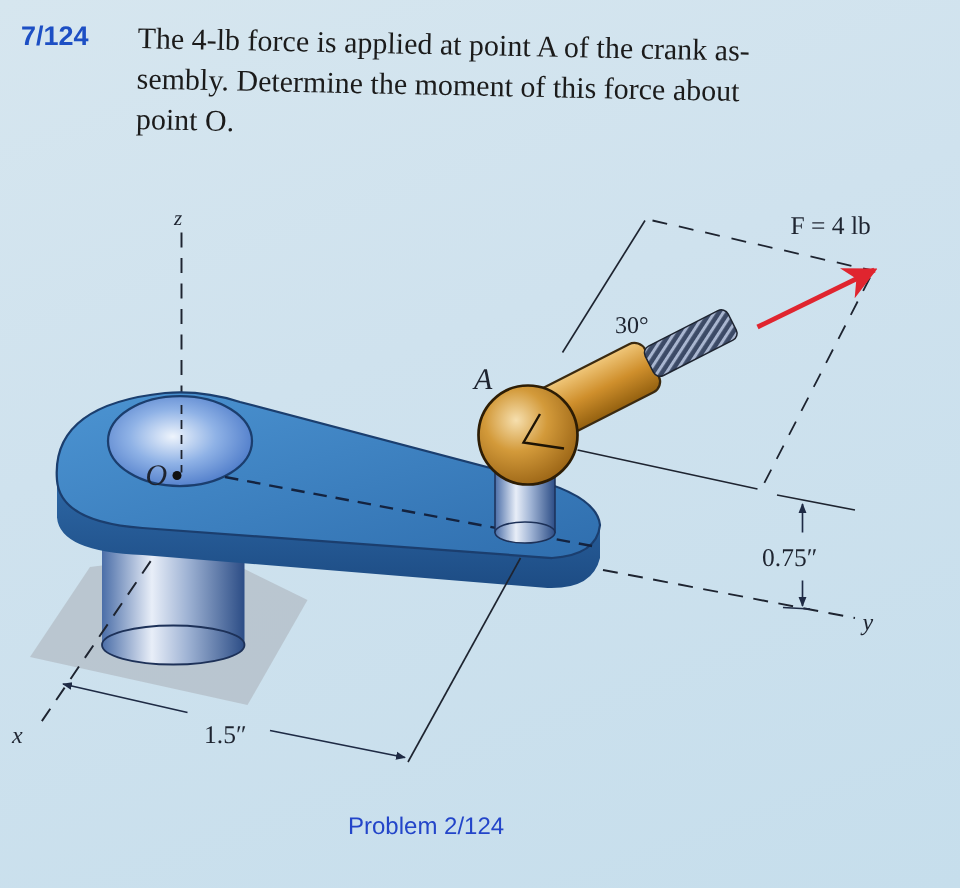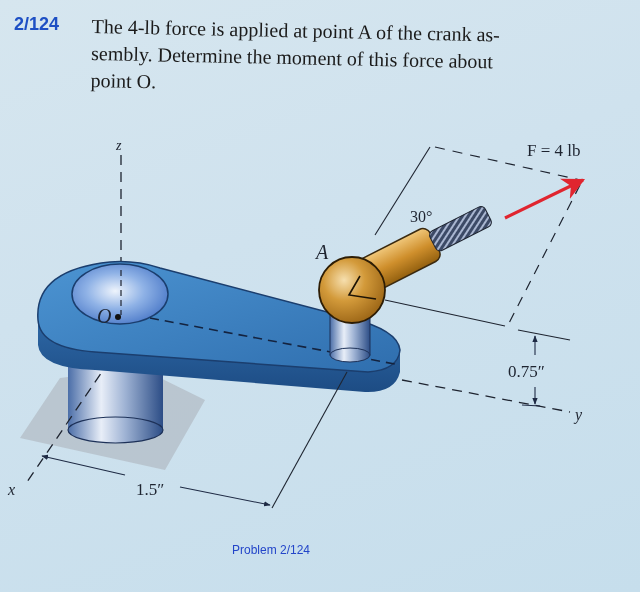--- a/index.html
+++ b/index.html
@@ -20,29 +20,29 @@
     .problem-text {
       position: absolute; left: 78px; top: -1px; width: 540px;
       font-family: "Liberation Serif", "DejaVu Serif", serif;
       font-size: 20px; line-height: 27px; color: #1b1b1b;
       transform: rotate(1.2deg); transform-origin: left top;
     }
     .diagram { position: absolute; left: 0; top: 0; width: 640px; height: 592px; }
     .caption {
       position: absolute; left: 232px; top: 543px;
       font-family: "Liberation Sans", "DejaVu Sans", sans-serif;
-      font-size: 12px; color: #2345c9;
+      font-size: 16px; color: #2345c9;
     }
     .lbl { font-family: "Liberation Serif", "DejaVu Serif", serif; fill: #1e2430; }
   </style>
 </head>
 <body>
 
 <div class="problem-header">
-  <span class="problem-number">2/124</span>
+  <span class="problem-number">7/124</span>
   <div class="problem-text">
     <div>The 4-lb force is applied at point A of the crank as-</div>
     <div>sembly. Determine the moment of this force about</div>
     <div>point O.</div>
   </div>
 </div>
 
 <svg class="diagram" viewBox="0 0 640 592" xmlns="http://www.w3.org/2000/svg">
   <defs>
     <linearGradient id="gBody" x1="0" y1="0" x2="1" y2="1">

